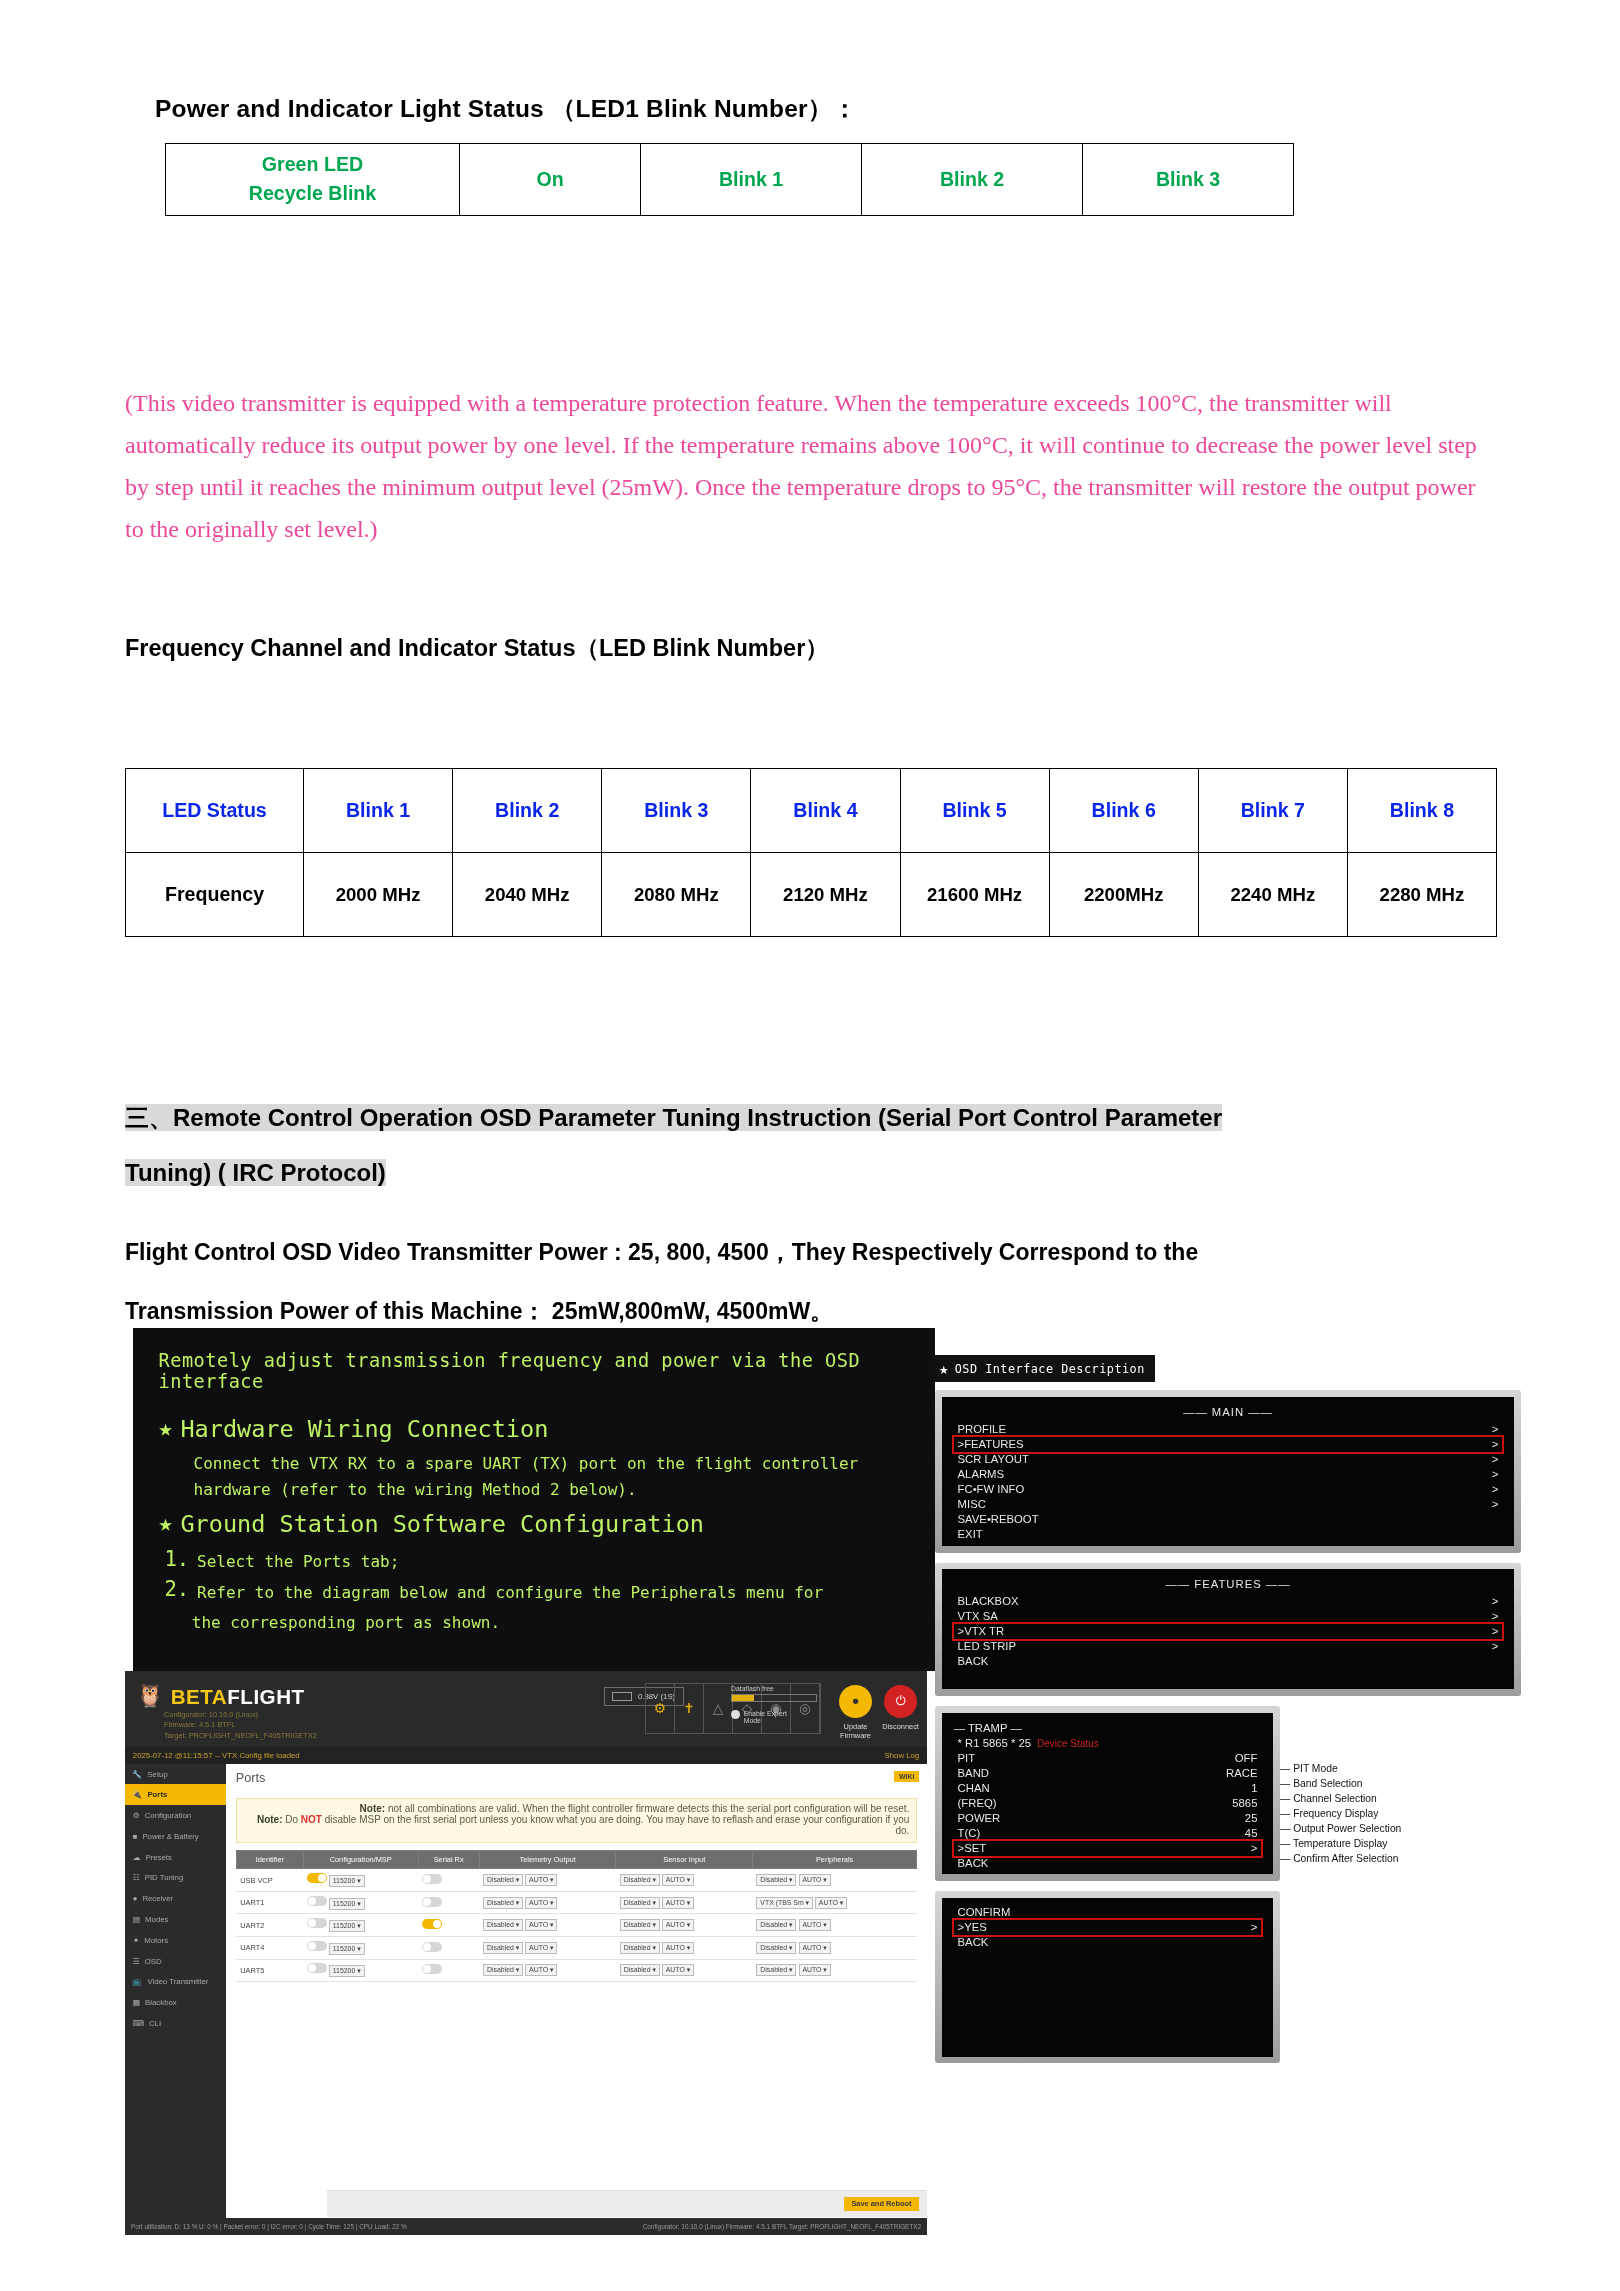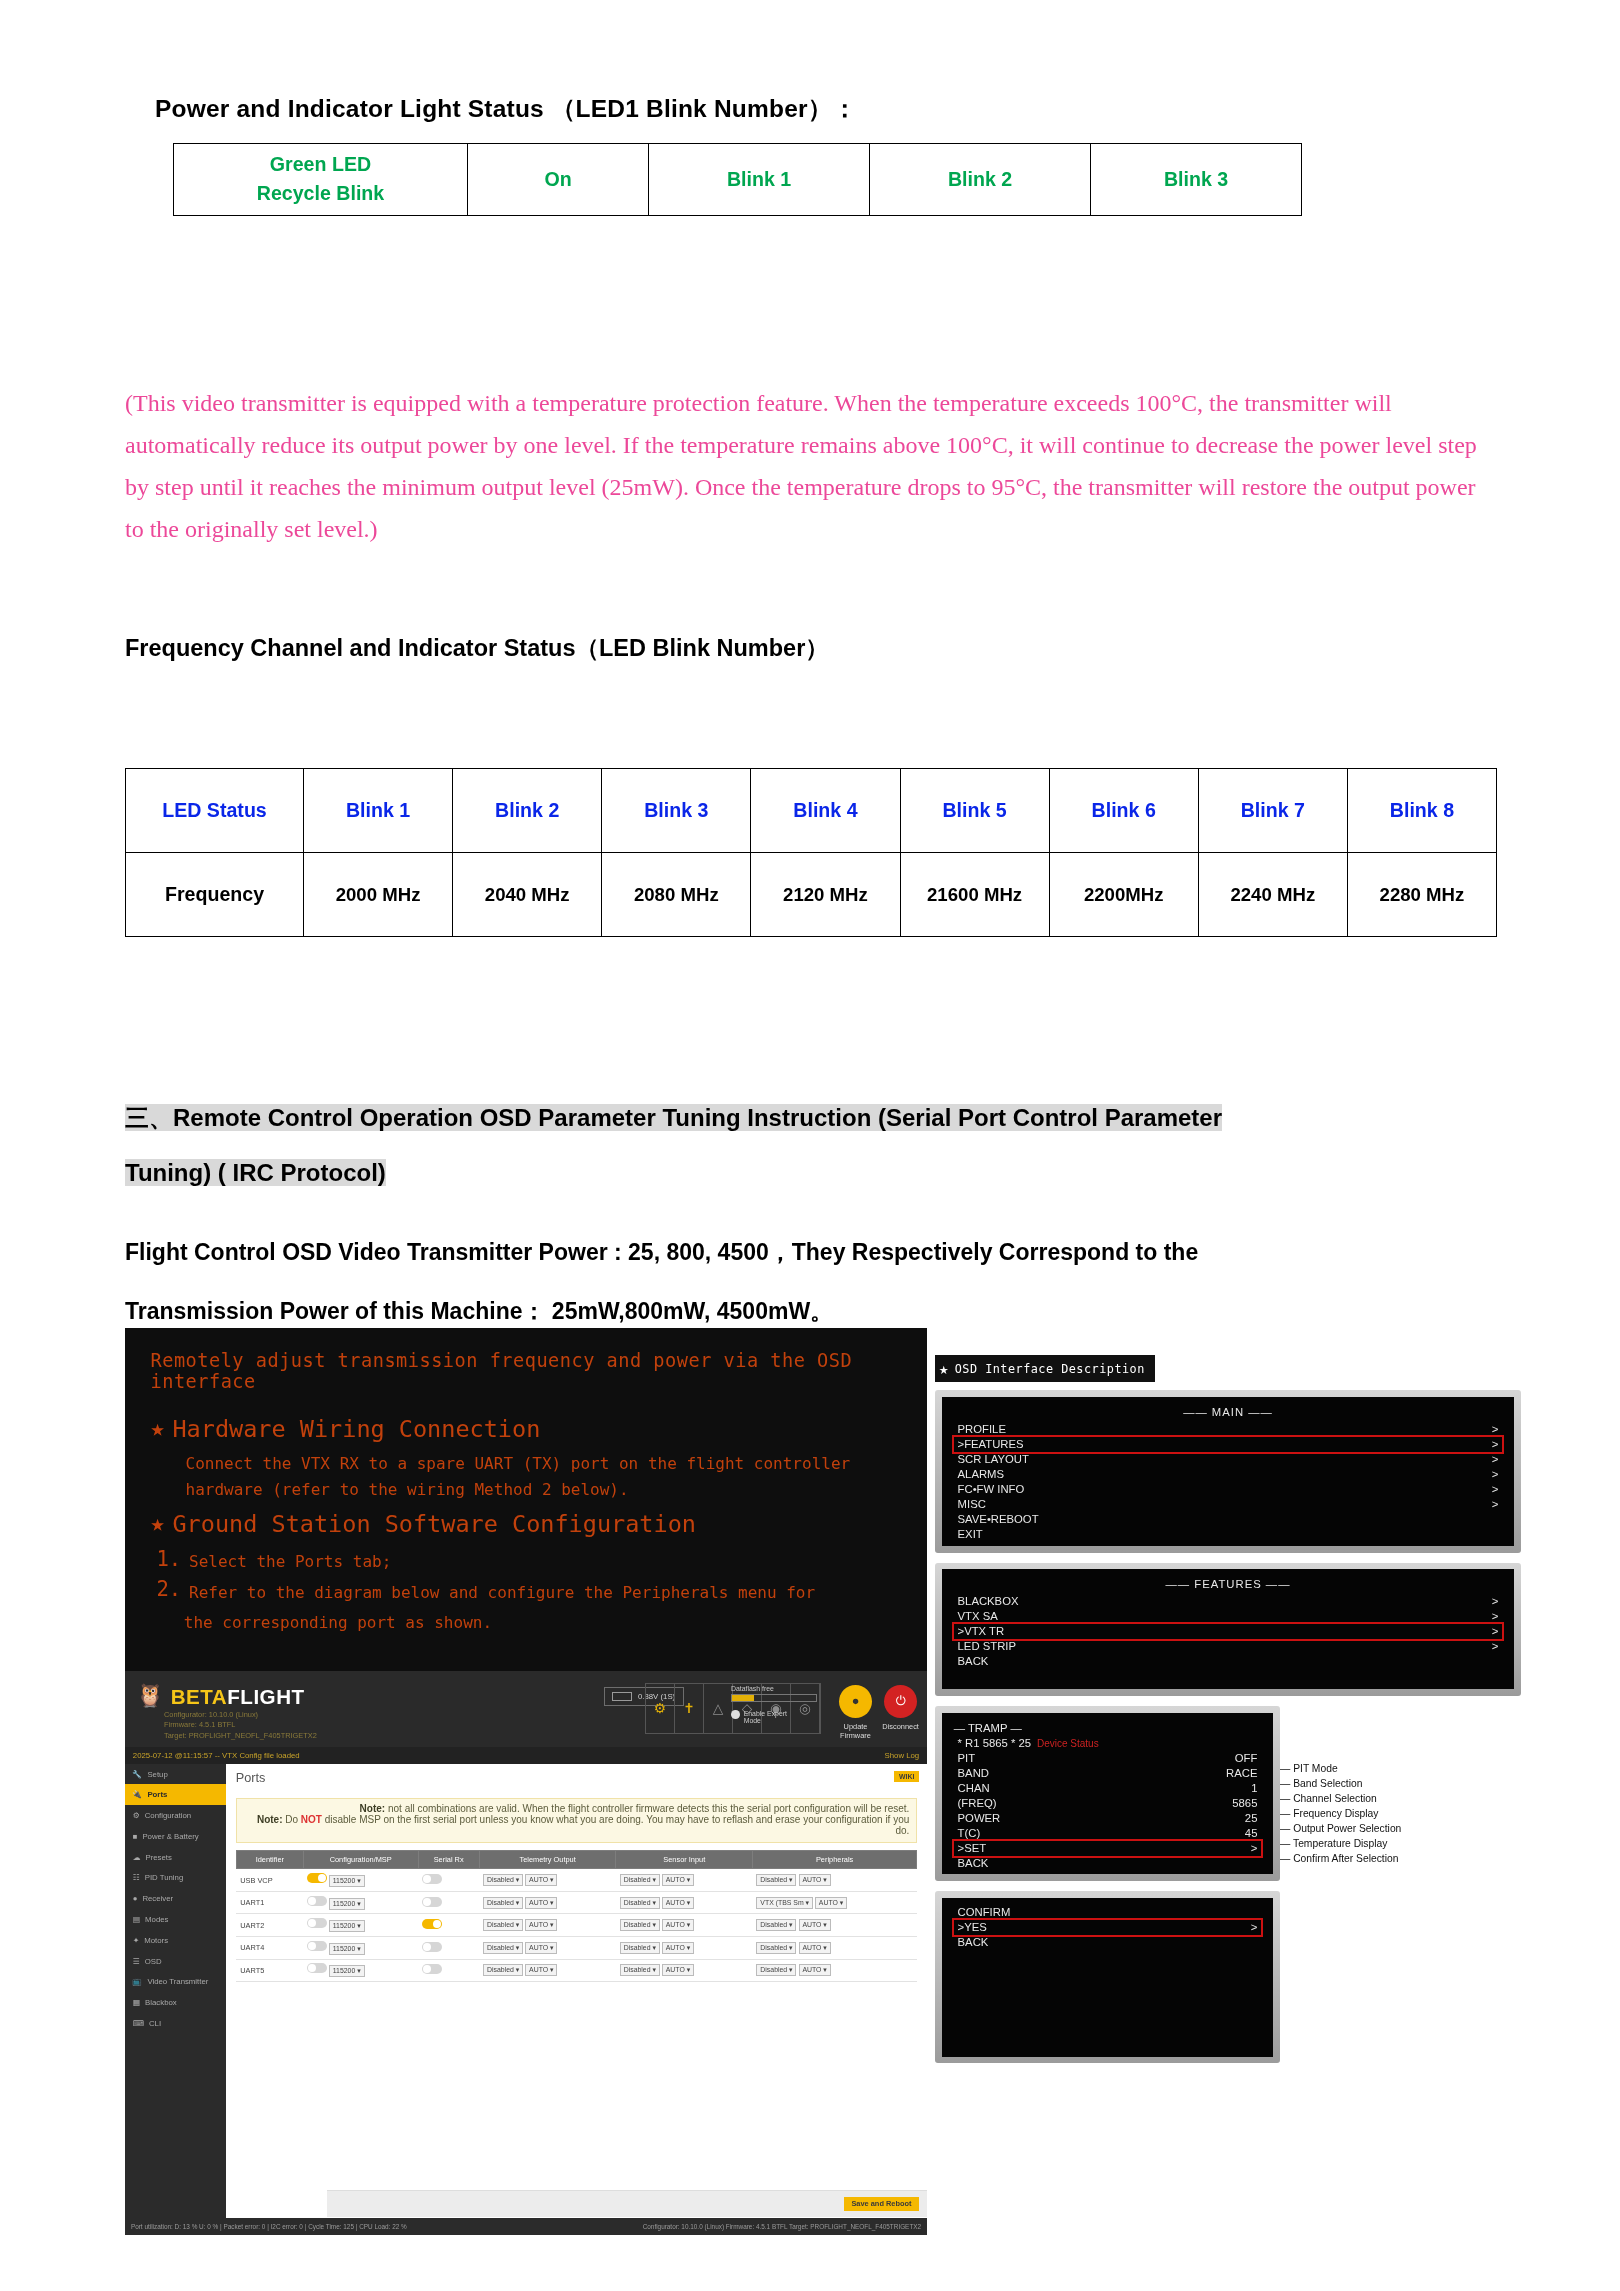--- a/index.html
+++ b/index.html
@@ -17,21 +17,21 @@
 
   
   .h-power {
     position:absolute; left:155px; top:92px;
     font-size: 24.5px; font-weight: bold; letter-spacing: 0.2px;
     white-space: nowrap;
   }
 
   
   .tbl1 {
-    position:absolute; left:173px; top:143px;
+    position:absolute; left:165px; top:143px;
     border-collapse: collapse; width: 1127px;
     table-layout: fixed;
   }
   .tbl1 td {
     border: 1px solid #000;
     text-align:center;
     font-size: 19.6px; font-weight: bold;
     padding: 5.9px 3.9px;
     line-height: 1.5;
   }
@@ -89,23 +89,23 @@
     position:absolute; left:125px; top:1328px;
     width: 1396px; height: 907px;
   }
 
   
   .leftcol {
     position:absolute; left:0; top:0; width: 802px; height: 907px;
     background:#ffffff;
   }
   .darkpanel {
-    position:absolute; left:0; top:0; width:802px; height:343px;
+    position:absolute; left:8px; top:0; width:802px; height:343px;
     background:#0e0e0e;
-    color:#c2410c;
+    color:#bef264;
     font-family:"DejaVu Sans Mono", monospace;
     padding: 21.6px 25.5px 0 25.5px;
   }
   .dp-title { font-size:18.6px; letter-spacing:0.5px; margin-bottom:23.5px; }
   .dp-head {
     font-size: 23.5px; display:flex; align-items:center; gap:7.8px;
     margin: 5.9px 0 7.8px 0;
   }
   .dp-head .star { font-size:23.5px; line-height:1; }
   .dp-sub { font-size:16px; margin-left:35px; line-height:26.5px; }

